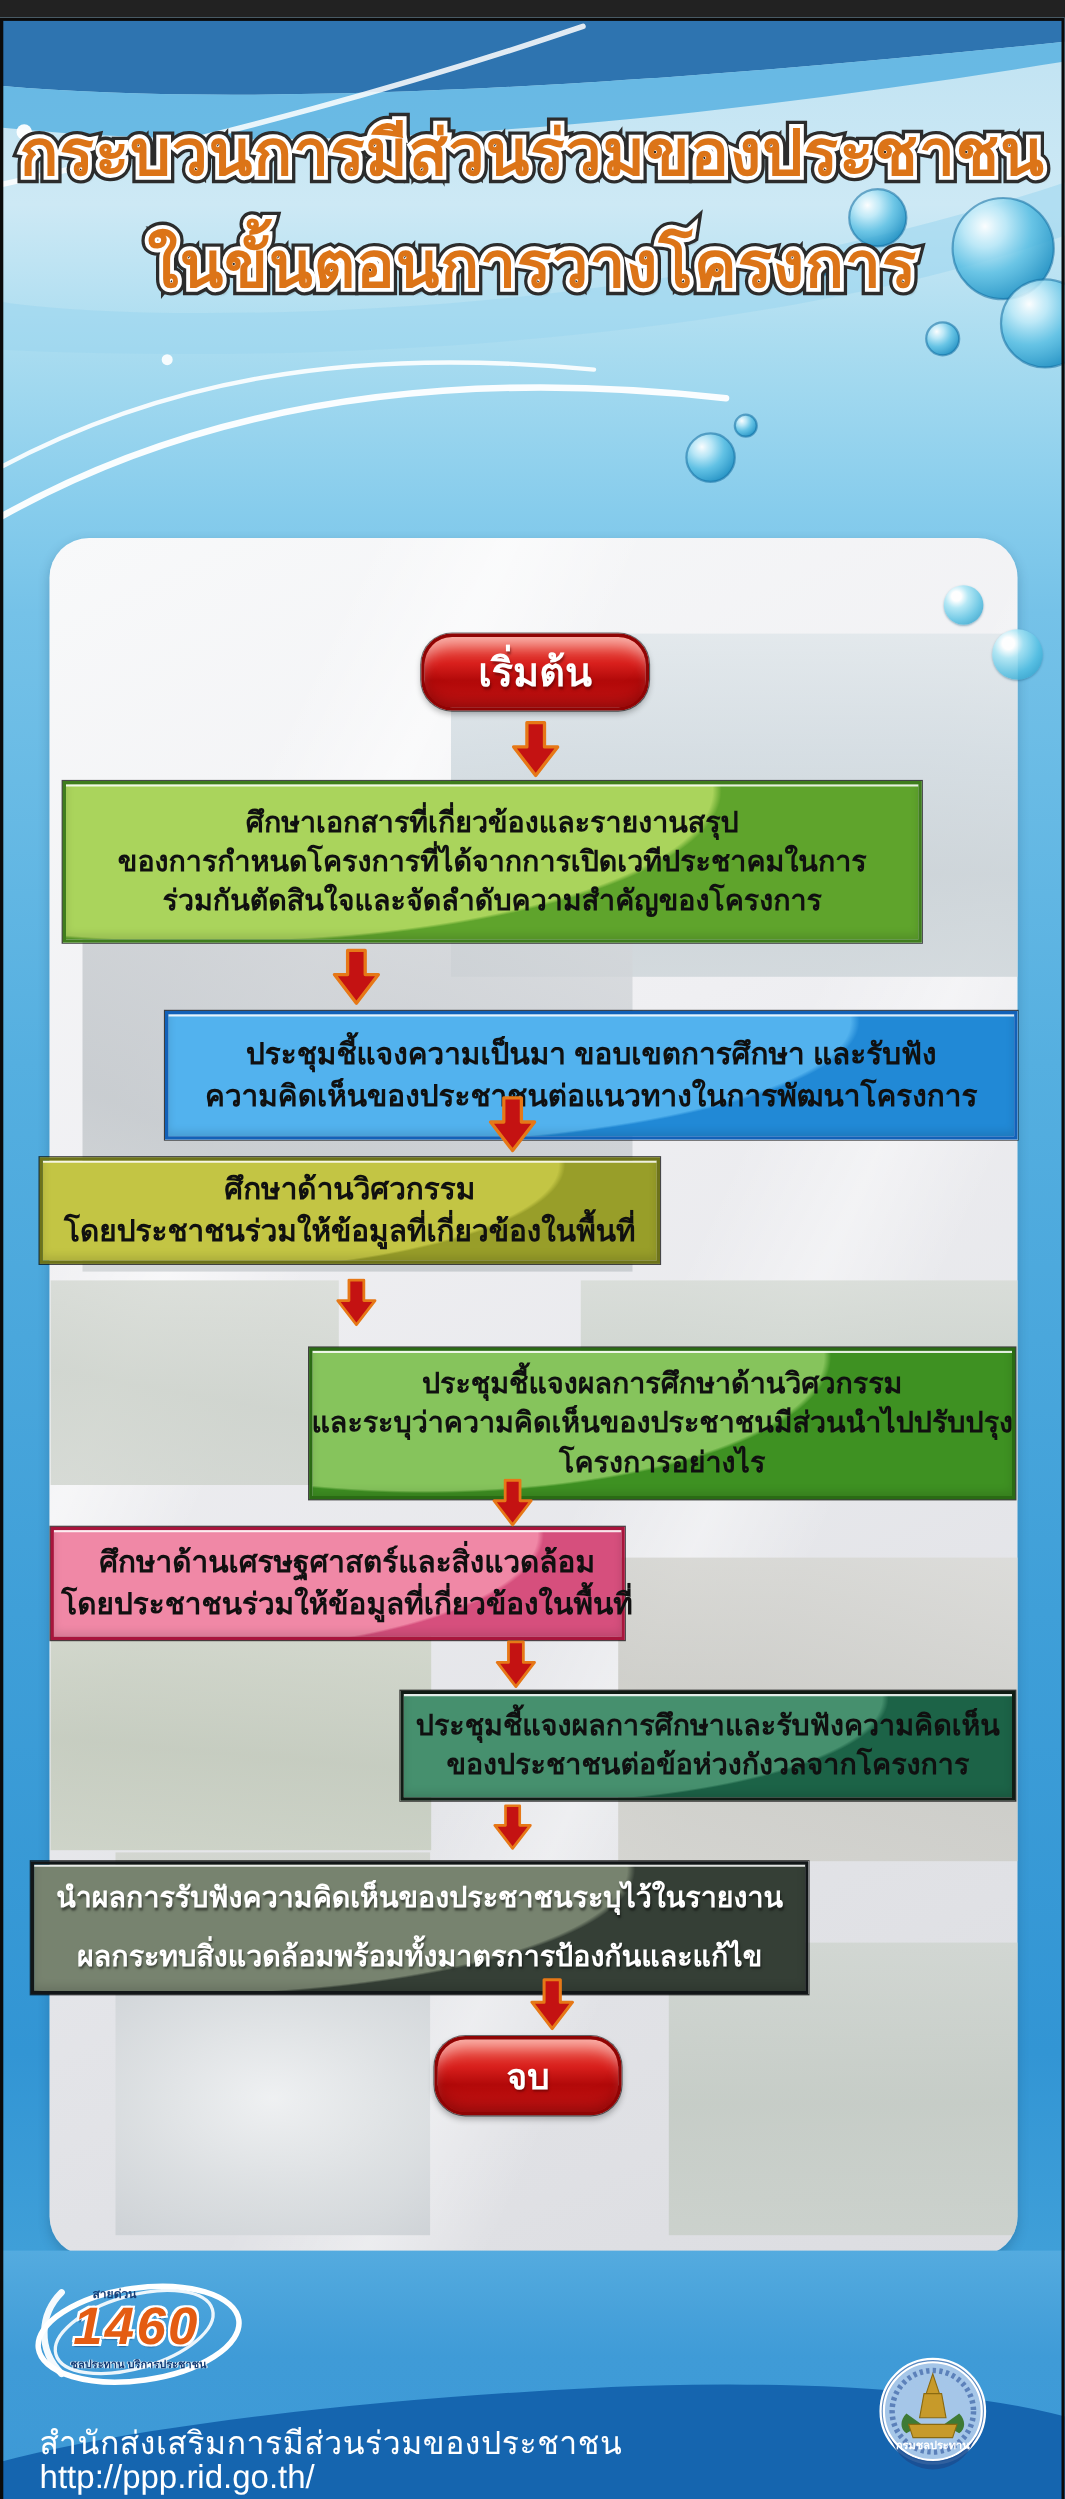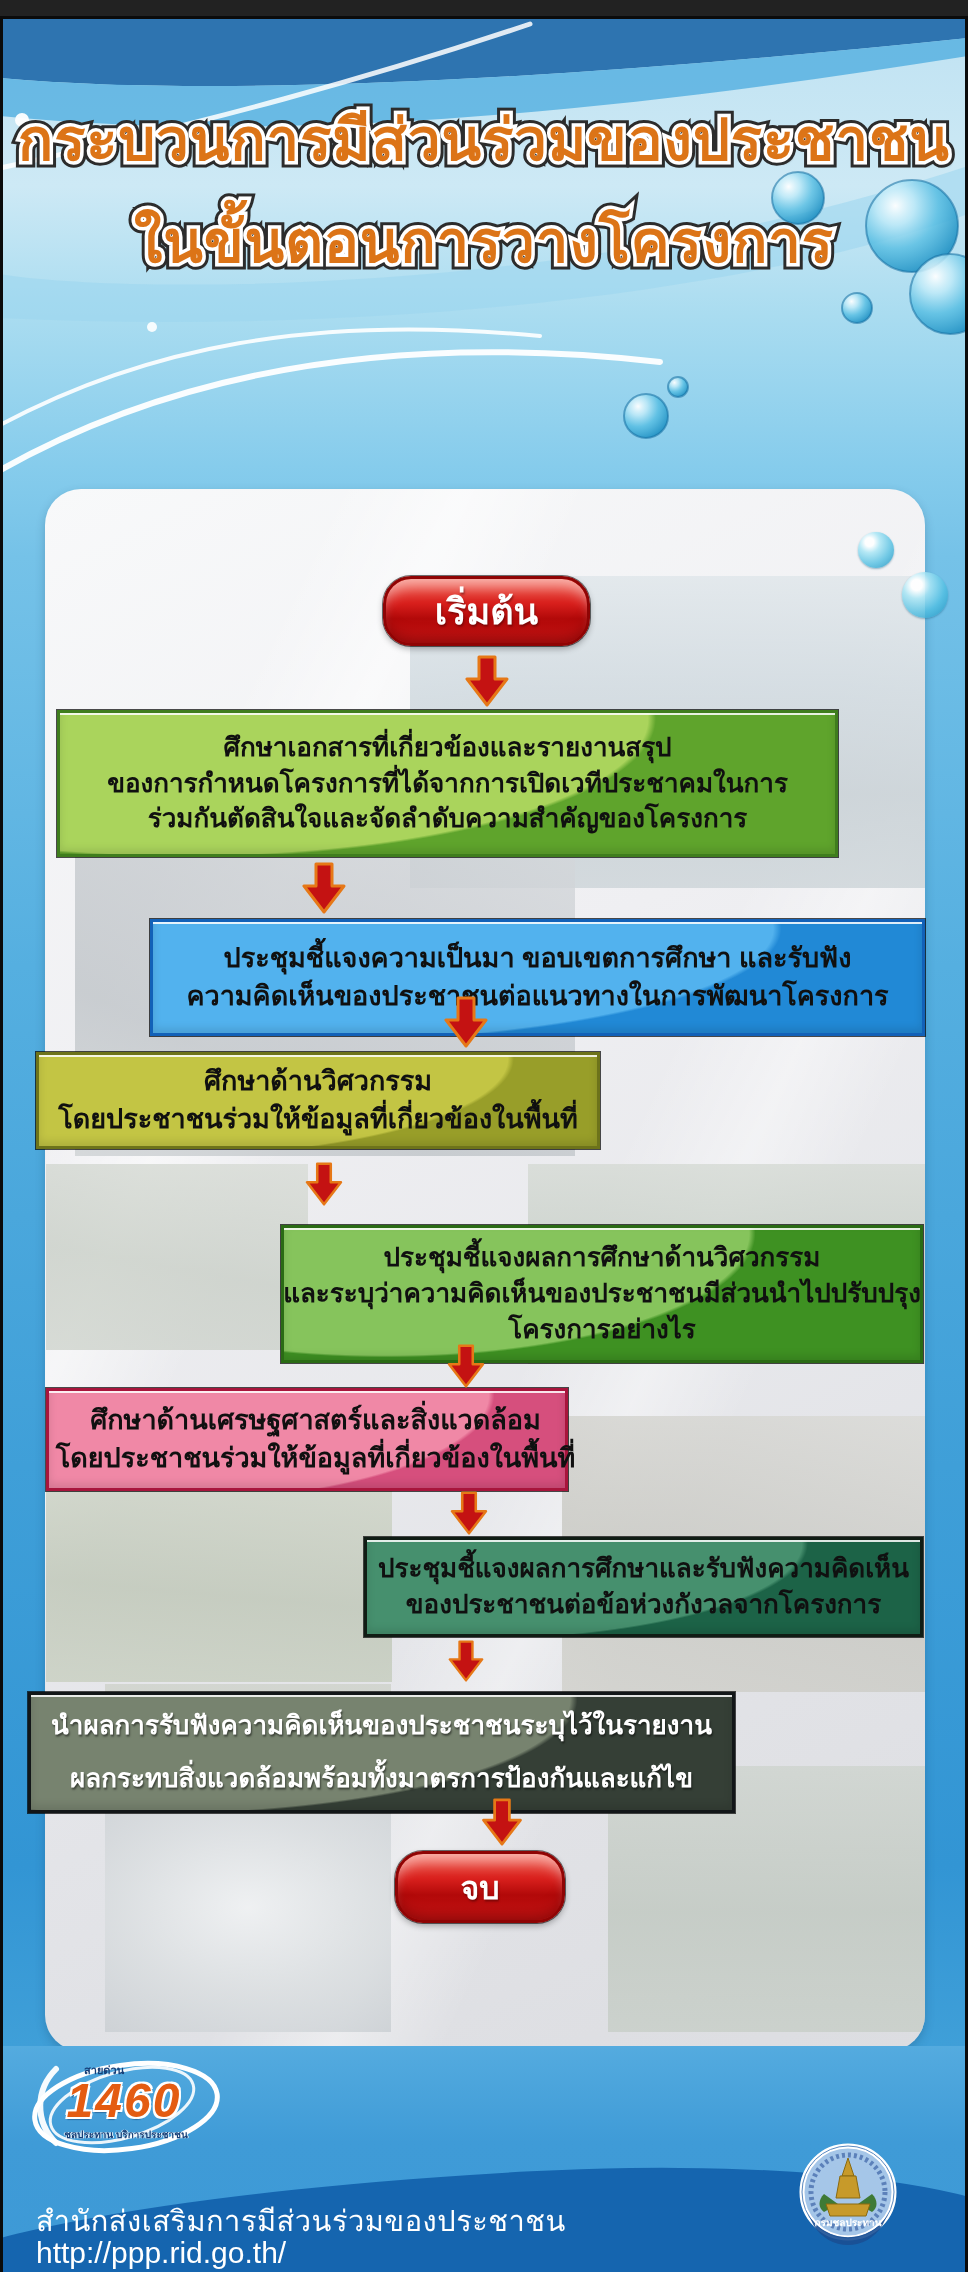--- a/index.html
+++ b/index.html
@@ -44,21 +44,21 @@
   .bubble-sm{position:absolute;border-radius:50%;z-index:4;
     background:radial-gradient(circle at 32% 28%,rgba(255,255,255,.95) 0 12%,rgba(170,230,245,.85) 30%,rgba(80,190,225,.8) 62%,rgba(35,145,190,.9) 100%);
     box-shadow:0 1px 2px rgba(10,80,120,.4);}
   
   .footer{position:absolute;left:0;top:2030px;width:968px;height:242px;z-index:2;overflow:hidden;
     background:linear-gradient(180deg,#54abdf 0%,#3f9bd7 40%,#3d99d6 100%);}
   .footer::after{content:'';position:absolute;left:-80px;top:128px;width:1130px;height:400px;
     background:#1565af;border-radius:55% 45% 0 0 / 80px 100px 0 0;transform:rotate(-3deg);}
   .footer-org{position:absolute;left:36px;top:152px;z-index:3;color:#fff;font-size:29px;letter-spacing:.5px;}
   .footer-url{position:absolute;left:36px;top:190px;z-index:3;color:#fff;font-size:30px;}
-  .hotline{position:absolute;left:26px;top:9px;width:196px;height:104px;z-index:3;}
+  .hotline{position:absolute;left:26px;top:24px;width:196px;height:104px;z-index:3;}
   .hotline-num{position:absolute;left:28px;top:18px;width:140px;text-align:center;z-index:2;
     font-size:48px;font-weight:bold;font-style:italic;color:#e45c12;letter-spacing:2px;
     text-shadow:-2px -2px 0 #fff,2px -2px 0 #fff,-2px 2px 0 #fff,2px 2px 0 #fff,0 3px 1px rgba(20,60,110,.5);}
   .hotline-top{position:absolute;left:58px;top:6px;z-index:2;font-size:11px;font-weight:bold;color:#163f78;}
   .hotline-bot{position:absolute;left:12px;top:72px;width:176px;text-align:center;z-index:2;
     font-size:10px;font-weight:bold;color:#163f78;
     text-shadow:-1px 0 0 rgba(255,255,255,.8),1px 0 0 rgba(255,255,255,.8);}
   .seal{position:absolute;left:794px;top:96px;z-index:3;}
 </style>
 </head>

